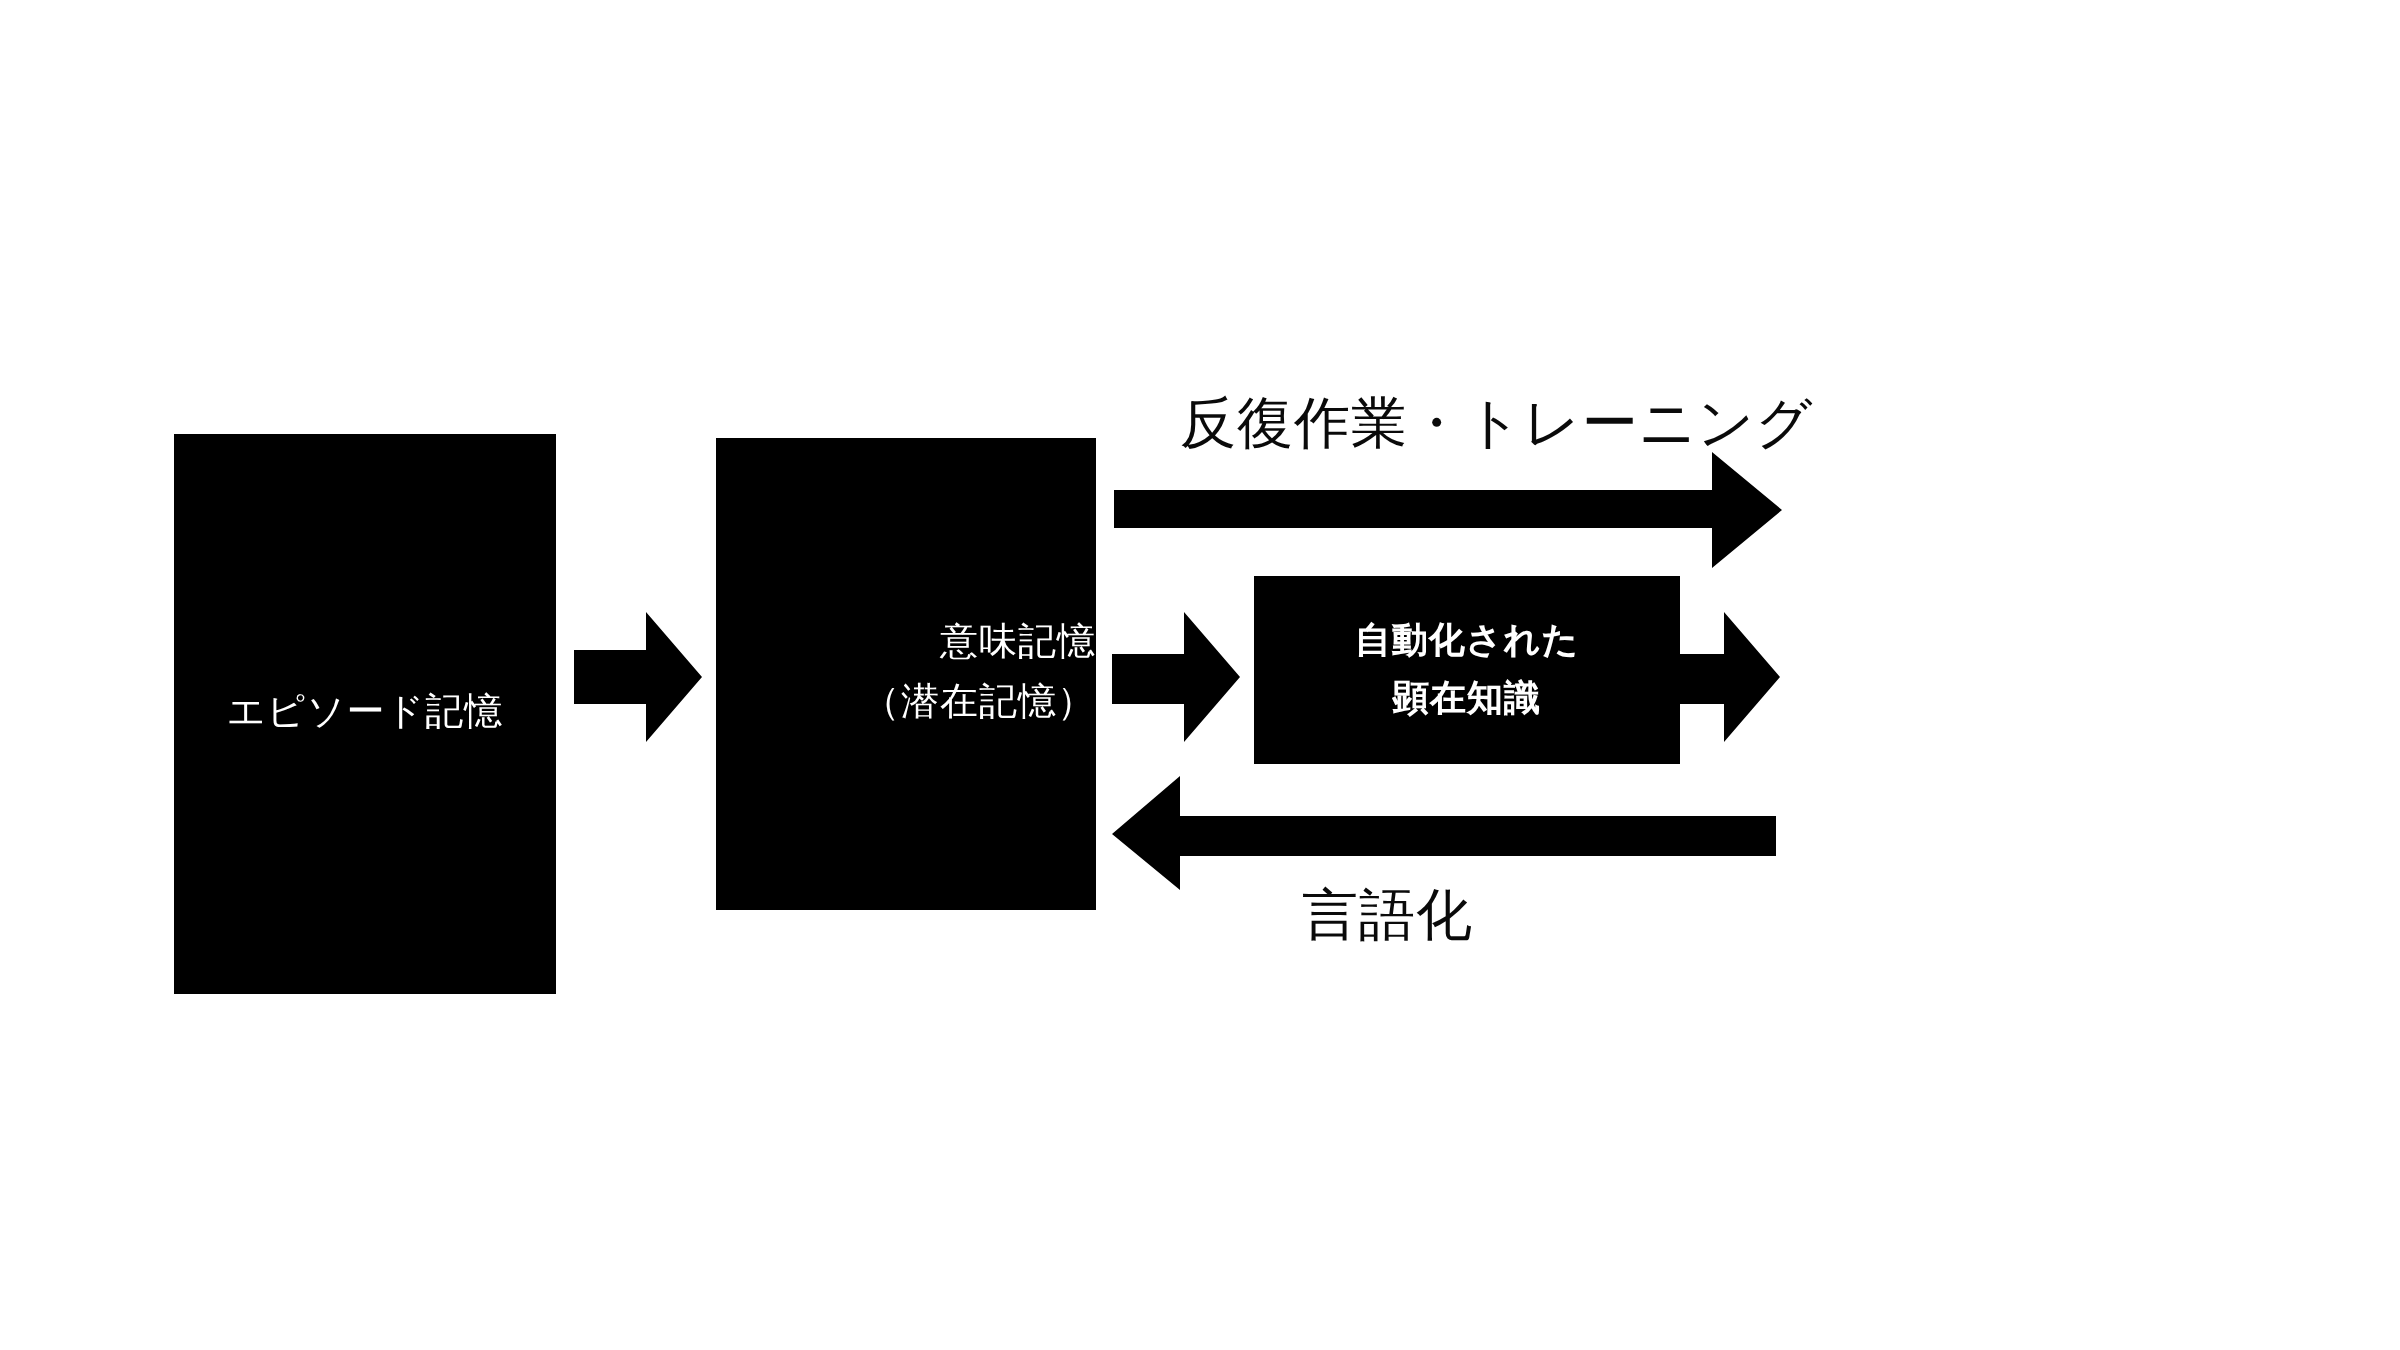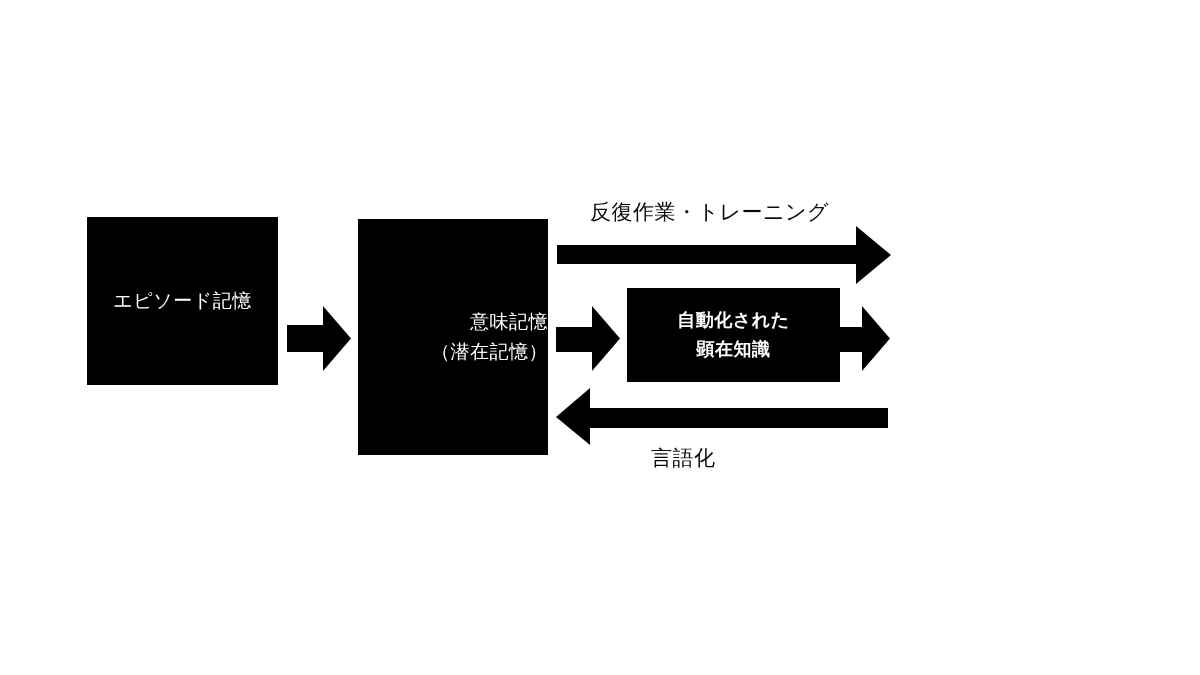--- a/index.html
+++ b/index.html
@@ -37,41 +37,41 @@
     letter-spacing: 0.5px;
     text-align: center;
     white-space: nowrap;
   }
   .node-label.small {
     font-size: 18px;
     line-height: 29px;
   }
 
   
-  #box-episodic   { left: 87px;  top: 217px; width: 191px; height: 168px; }
+  #box-episodic   { left: 87px;  top: 217px; width: 191px; height: 280px; }
   #box-semantic   { left: 358px; top: 219px; width: 190px; height: 236px; align-items: flex-end; }
   #box-automated  { left: 627px; top: 288px; width: 213px; height: 94px; font-weight: bold;  }
   #box-implicit   { left: 896px; top: 219px; width: 192px; height: 236px; }
 
   
   #arrow-layer {
     position: absolute;
     left: 0;
     top: 0;
     width: 1200px;
     height: 675px;
     pointer-events: none;
   }
   #arrow-layer path { fill: #000000; }
 
   
   .edge-label {
     position: absolute;
     color: #0a0a0a;
-    font-size: 21px;
+    font-size: 28px;
     line-height: 26px;
     white-space: nowrap;
     letter-spacing: 0.5px;
   }
   #label-training { left: 590px; top: 199px; }
   #label-verbal   { left: 651px; top: 445px; }
 </style>
 </head>
 <body>
 

